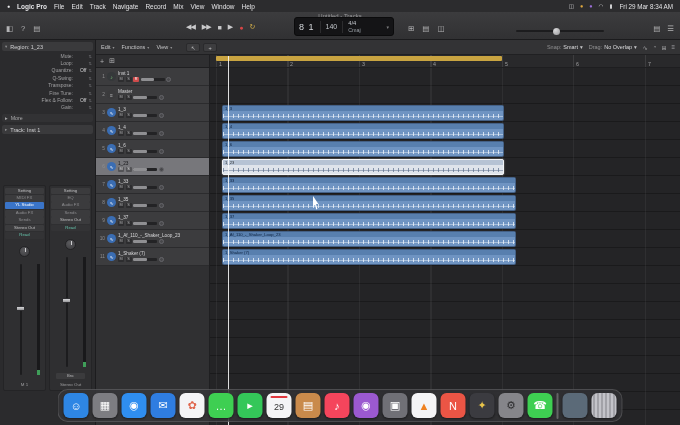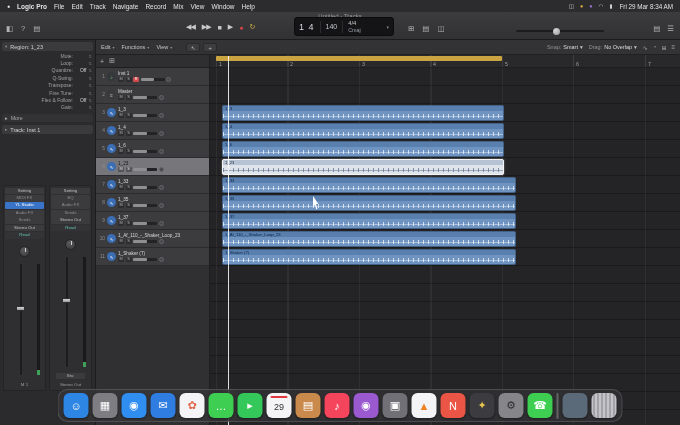--- a/index.html
+++ b/index.html
@@ -225,21 +225,21 @@
     <div class="transport">
 
     <span class="tr-btn">◀◀</span>
         <span class="tr-btn">▶▶</span>
         <span class="tr-btn">■</span>
         <span class="tr-btn">▶</span>
         <span class="tr-btn rec">●</span>
         <span class="tr-btn cycle">↻</span>
       </div>
     <div class="lcd">
-      <span class="pos">1 4</span>
+      <span class="pos">8 1</span>
       <span class="sep"></span>
       <span class="tempo">140</span>
       <span class="sep"></span>
       <span class="col">
         <span class="sig">4/4</span>
         <span class="key">Cmaj</span>
       </span>
       <span class="chev">▾</span>
     </div>
     <div class="tb-group1">

